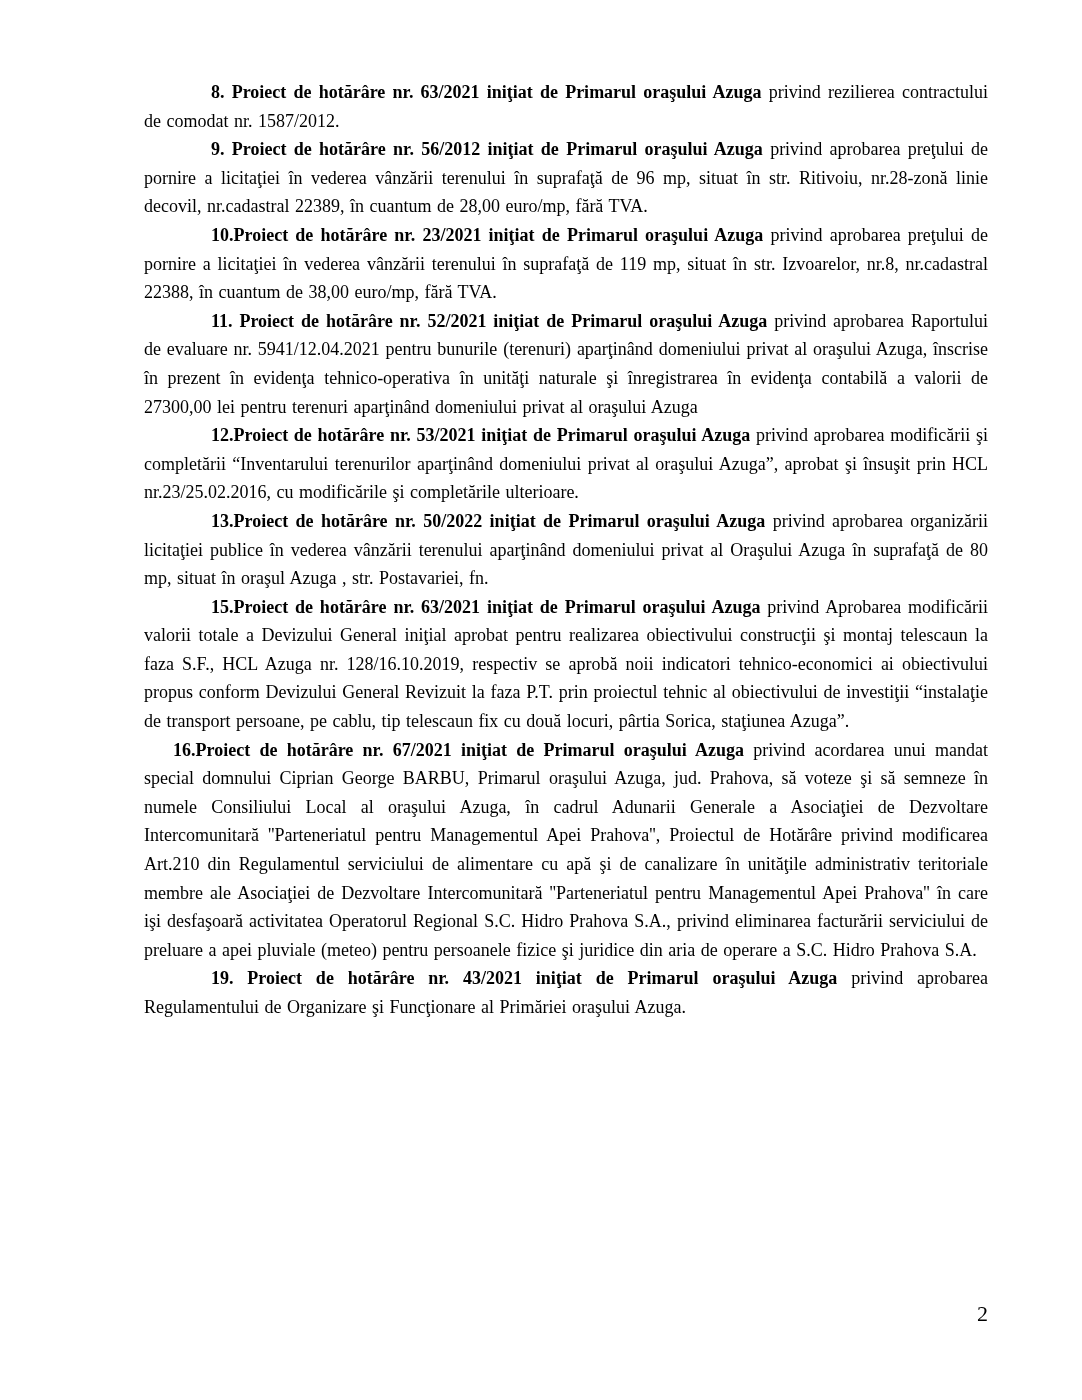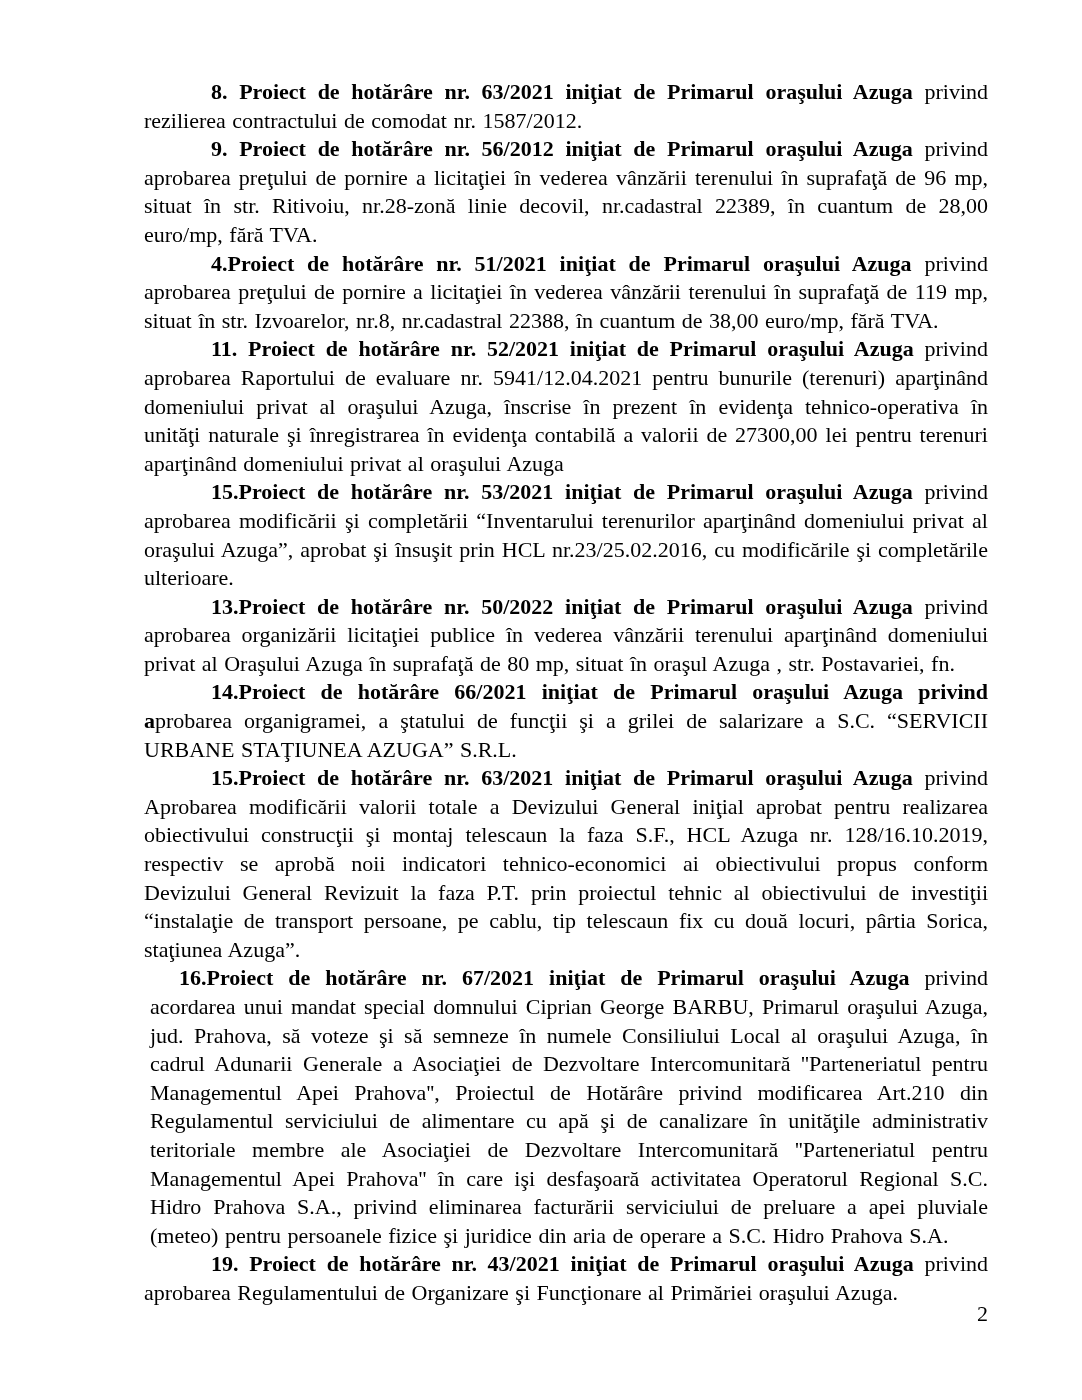--- a/index.html
+++ b/index.html
@@ -16,29 +16,28 @@
   }
   .page {
     position: absolute;
     top: 78px;
     left: 144px;
     width: 844px;
   }
   .para {
     margin: 0;
     padding: 0;
-    font-size: 22px;
+    font-size: 18px;
     line-height: 28.6px;
     text-align: justify;
     text-indent: 67px;
     word-spacing: 1px;
   }
   .para.indent-small {
     text-indent: 29px;
-    margin-left: 6px;
   }
   .para b {
     font-weight: bold;
   }
   .page-number {
     position: absolute;
     top: 1300px;
     left: 144px;
     width: 844px;
     text-align: right;
@@ -48,29 +47,28 @@
 </style>
 </head>
 <body>
 
 <div class="page">
 
   <p class="para"><b>8. Proiect de hotărâre nr. 63/2021 iniţiat de Primarul oraşului Azuga</b><span> privind rezilierea contractului de comodat nr. 1587/2012.</span></p>
 
   <p class="para"><b>9. Proiect de hotărâre nr. 56/2012 iniţiat de Primarul oraşului Azuga</b><span> privind aprobarea preţului de pornire a licitaţiei în vederea vânzării terenului în suprafaţă de 96 mp, situat în str. Ritivoiu, nr.28-zonă linie decovil, nr.cadastral 22389, în cuantum de 28,00 euro/mp, fără TVA.</span></p>
 
-  <p class="para"><b>4.Proiect de hotărâre nr. 51/2021 iniţiat de Primarul oraşului Azuga</b><span> privind aprobarea preţului de pornire a licitaţiei în vederea vânzării terenului în suprafaţă de 119 mp, situat în str. Izvoarelor, nr.8, nr.cadastral 22388, în cuantum de 38,00 euro/mp, fără TVA.</span></p>
+  <p class="para"><b>10.Proiect de hotărâre nr. 23/2021 iniţiat de Primarul oraşului Azuga</b><span> privind aprobarea preţului de pornire a licitaţiei în vederea vânzării terenului în suprafaţă de 119 mp, situat în str. Izvoarelor, nr.8, nr.cadastral 22388, în cuantum de 38,00 euro/mp, fără TVA.</span></p>
 
   <p class="para"><b>11. Proiect de hotărâre nr. 52/2021 iniţiat de Primarul oraşului Azuga</b><span> privind aprobarea Raportului de evaluare nr. 5941/12.04.2021 pentru bunurile (terenuri) aparţinând domeniului privat al oraşului Azuga, înscrise în prezent în evidenţa tehnico-operativa în unităţi naturale şi înregistrarea în evidenţa contabilă a valorii de 27300,00 lei pentru terenuri aparţinând domeniului privat al oraşului Azuga</span></p>
 
-  <p class="para"><b>15.Proiect de hotărâre nr. 53/2021 iniţiat de Primarul oraşului Azuga</b><span> privind aprobarea modificării şi completării “Inventarului terenurilor aparţinând domeniului privat al oraşului Azuga”, aprobat şi însuşit prin HCL nr.23/25.02.2016, cu modificările şi completările ulterioare.</span></p>
+  <p class="para"><b>12.Proiect de hotărâre nr. 53/2021 iniţiat de Primarul oraşului Azuga</b><span> privind aprobarea modificării şi completării “Inventarului terenurilor aparţinând domeniului privat al oraşului Azuga”, aprobat şi însuşit prin HCL nr.23/25.02.2016, cu modificările şi completările ulterioare.</span></p>
 
   <p class="para"><b>13.Proiect de hotărâre nr. 50/2022 iniţiat de Primarul oraşului Azuga</b><span> privind aprobarea organizării licitaţiei publice în vederea vânzării terenului aparţinând domeniului privat al Oraşului Azuga în suprafaţă de 80 mp, situat în oraşul Azuga , str. Postavariei, fn.</span></p>
 
-  <p class="para"><b>14.Proiect de hotărâre 66/2021 iniţiat de Primarul oraşului Azuga privind a</b><span>probarea organigramei, a ştatului de funcţii şi a grilei de salarizare a S.C. “SERVICII URBANE STAŢIUNEA AZUGA” S.R.L.</span></p>
 
   <p class="para"><b>15.Proiect de hotărâre nr. 63/2021 iniţiat de Primarul oraşului Azuga</b><span> privind Aprobarea modificării valorii totale a Devizului General iniţial aprobat pentru realizarea obiectivului construcţii şi montaj telescaun la faza S.F., HCL Azuga nr. 128/16.10.2019, respectiv se aprobă noii indicatori tehnico-economici ai obiectivului propus conform Devizului General Revizuit la faza P.T. prin proiectul tehnic al obiectivului de investiţii “instalaţie de transport persoane, pe cablu, tip telescaun fix cu două locuri, pârtia Sorica, staţiunea Azuga”.</span></p>
 
   <p class="para indent-small"><b>16.Proiect de hotărâre nr. 67/2021 iniţiat de Primarul oraşului Azuga</b><span> privind acordarea unui mandat special domnului Ciprian George BARBU, Primarul oraşului Azuga, jud. Prahova, să voteze şi să semneze în numele Consiliului Local al oraşului Azuga, în cadrul Adunarii Generale a Asociaţiei de Dezvoltare Intercomunitară ''Parteneriatul pentru Managementul Apei Prahova'', Proiectul de Hotărâre privind modificarea Art.210 din Regulamentul serviciului de alimentare cu apă şi de canalizare în unităţile administrativ teritoriale membre ale Asociaţiei de Dezvoltare Intercomunitară ''Parteneriatul pentru Managementul Apei Prahova'' în care işi desfaşoară activitatea Operatorul Regional S.C. Hidro Prahova S.A., privind eliminarea facturării serviciului de preluare a apei pluviale (meteo) pentru persoanele fizice şi juridice din aria de operare a S.C. Hidro Prahova S.A.</span></p>
 
 
   <p class="para"><b>19. Proiect de hotărâre nr. 43/2021 iniţiat de Primarul oraşului Azuga</b><span> privind aprobarea Regulamentului de Organizare şi Funcţionare al Primăriei oraşului Azuga.</span></p>
 
 </div>
 

